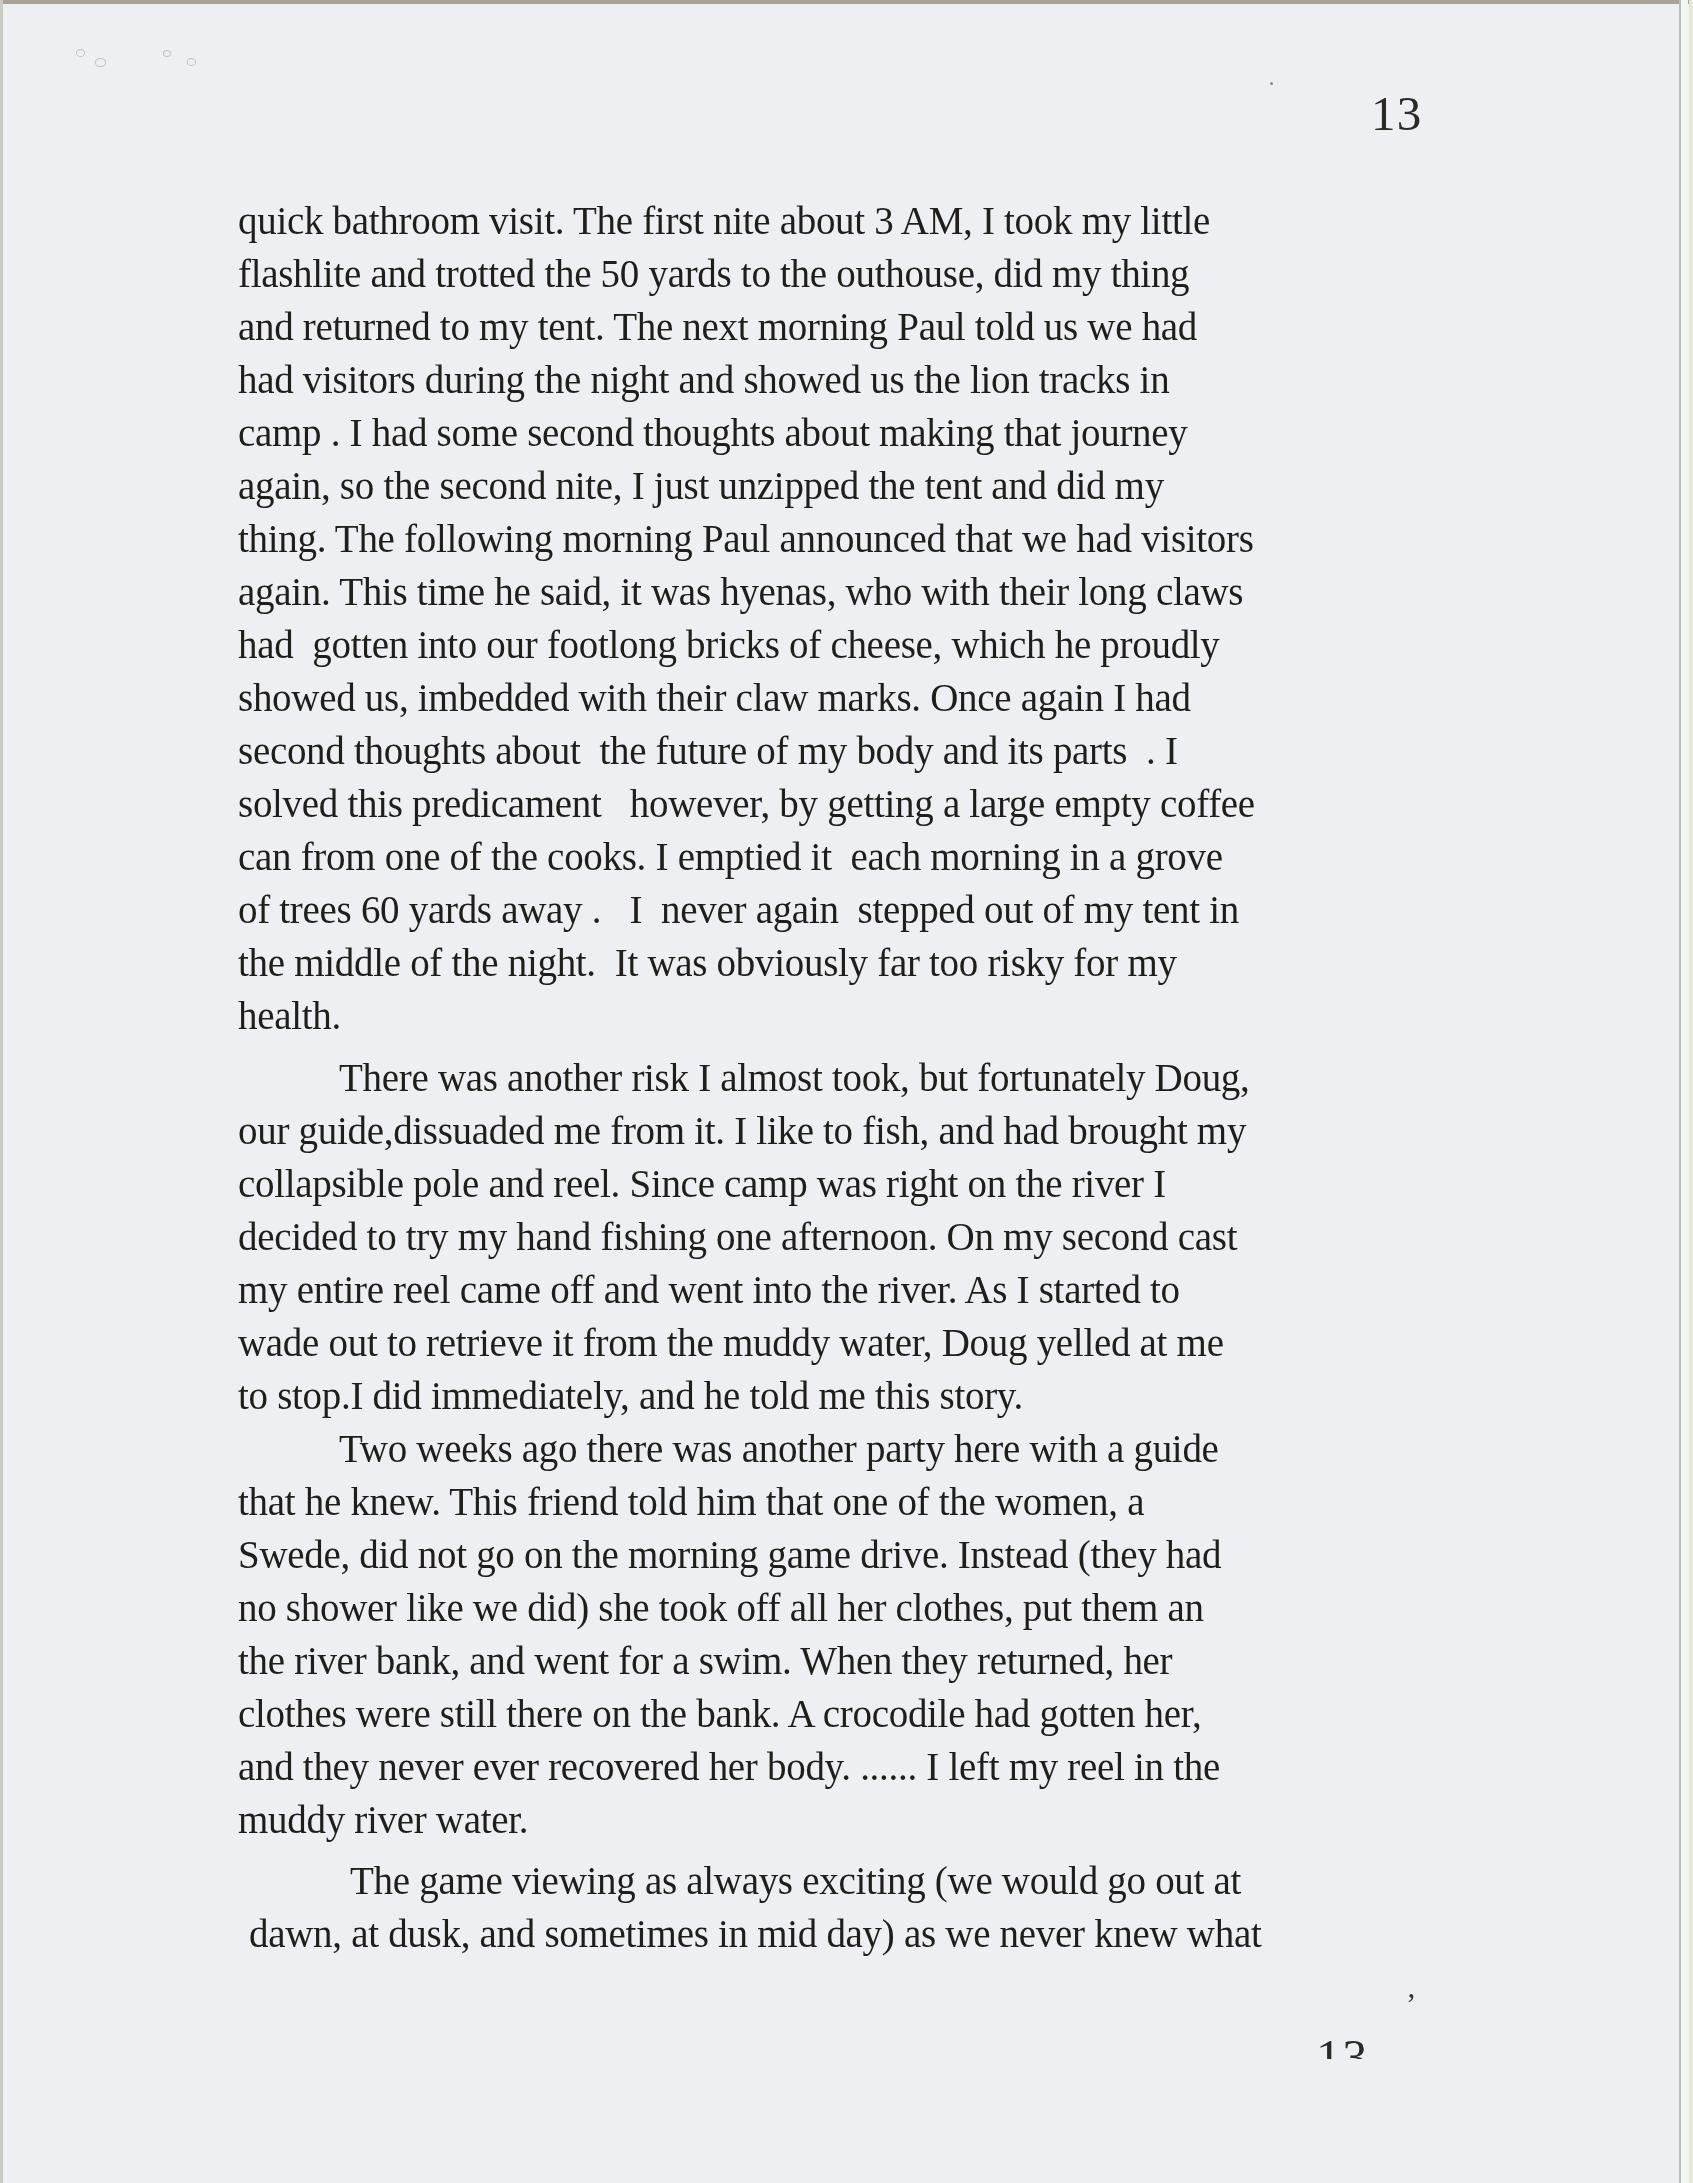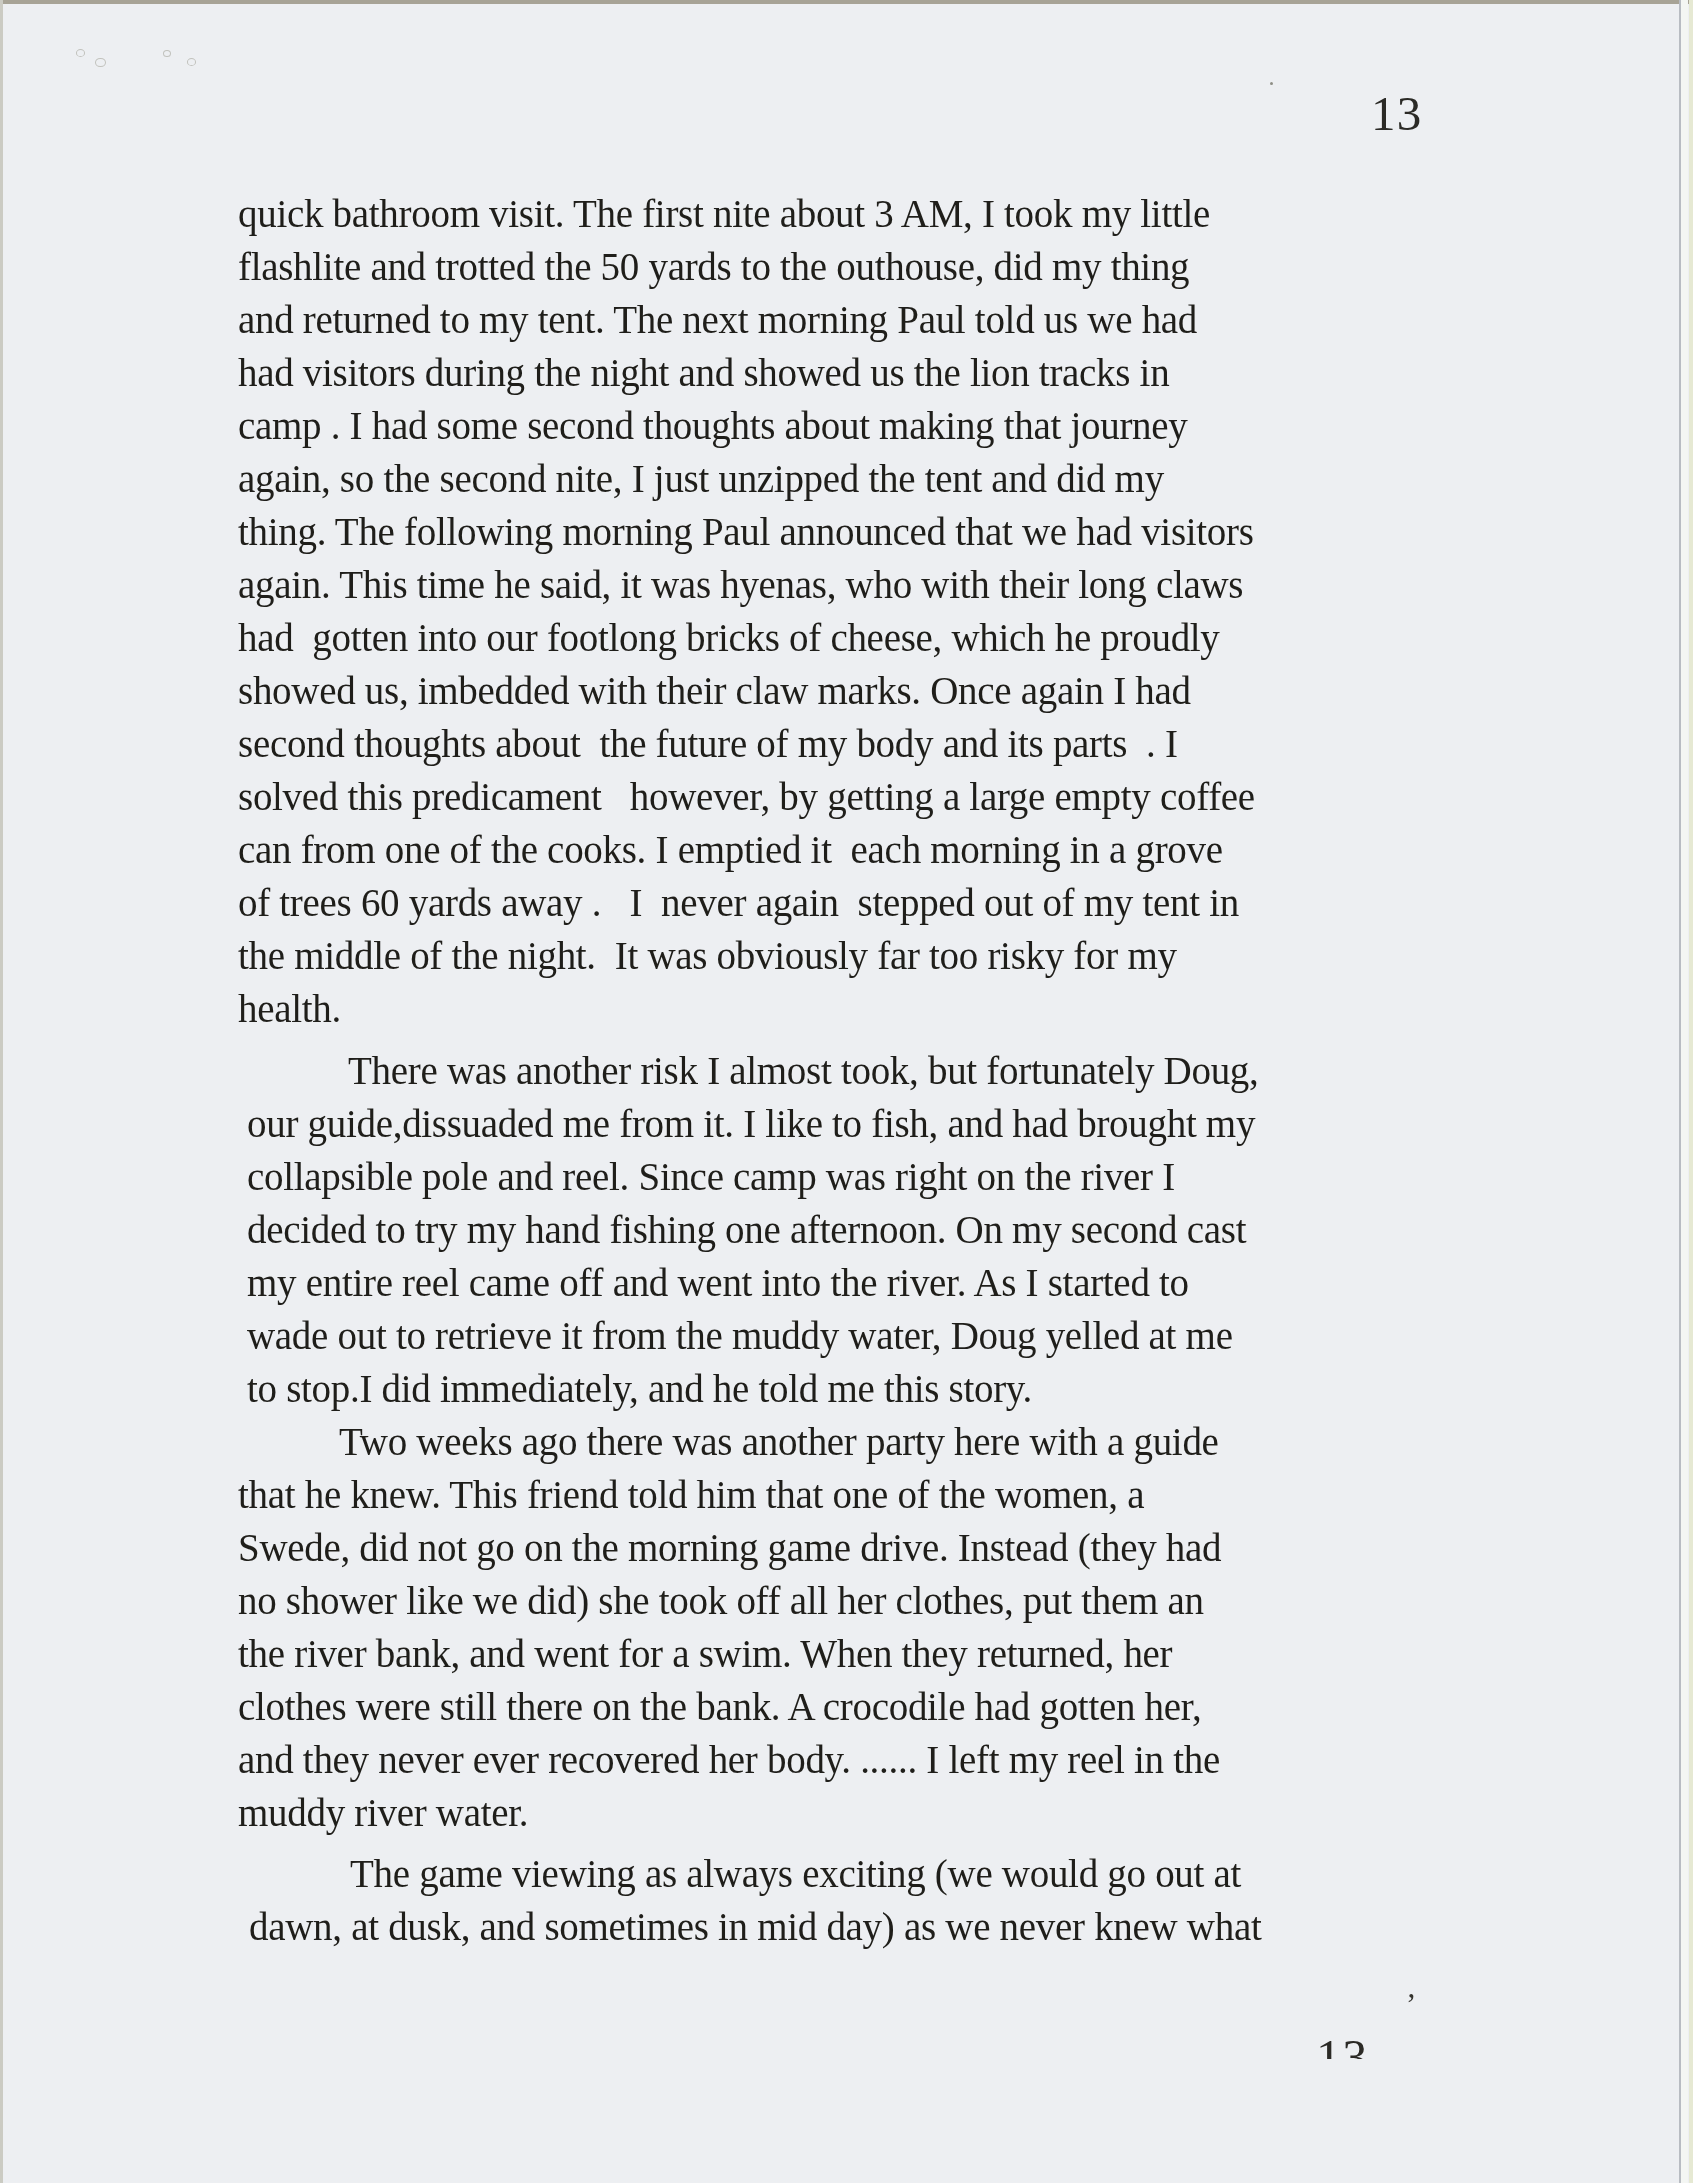--- a/index.html
+++ b/index.html
@@ -17,26 +17,26 @@
   .edge-right-line{position:absolute;left:1679px;top:0;width:2.7px;height:2183px;background:var(--scan-edge-line,#b8bcc2);}
   .edge-right-white{position:absolute;left:1681px;top:0;width:7.3px;height:2183px;background:#f4f6f3;}
   .edge-right-band{position:absolute;left:1689px;top:0;width:4.6px;height:2183px;background:var(--scan-edge-right-band,#e6e9d3);}
   
   .page-number{
     position:absolute;left:1371px;top:89px;
     font-size:49px;line-height:49px;letter-spacing:1.3px;color:#2b2a26;
   }
   
   .text-block{
-    position:absolute;left:238px;top:187px;width:1189px;
+    position:absolute;left:238px;top:194px;width:1189px;
     font-size:39px;line-height:53px;letter-spacing:-0.3px;
     white-space:pre;
   }
   .para{margin:0;}
-  .para:nth-of-type(2){margin-top:9.3px;margin-left:9px;}
+  .para:nth-of-type(2){margin-top:9.3px;}
   .para:nth-of-type(4){margin-top:8px;margin-left:11px;}
   .para.indent .line:first-child{padding-left:101px;}
   .line{white-space:pre;}
   
   .footer-clip{
     position:absolute;left:1316px;top:2032px;width:80px;height:26.6px;
     overflow:hidden;
   }
   .footer-clip span{font-size:50px;line-height:50px;letter-spacing:1.3px;color:#2b2a26;}
   

